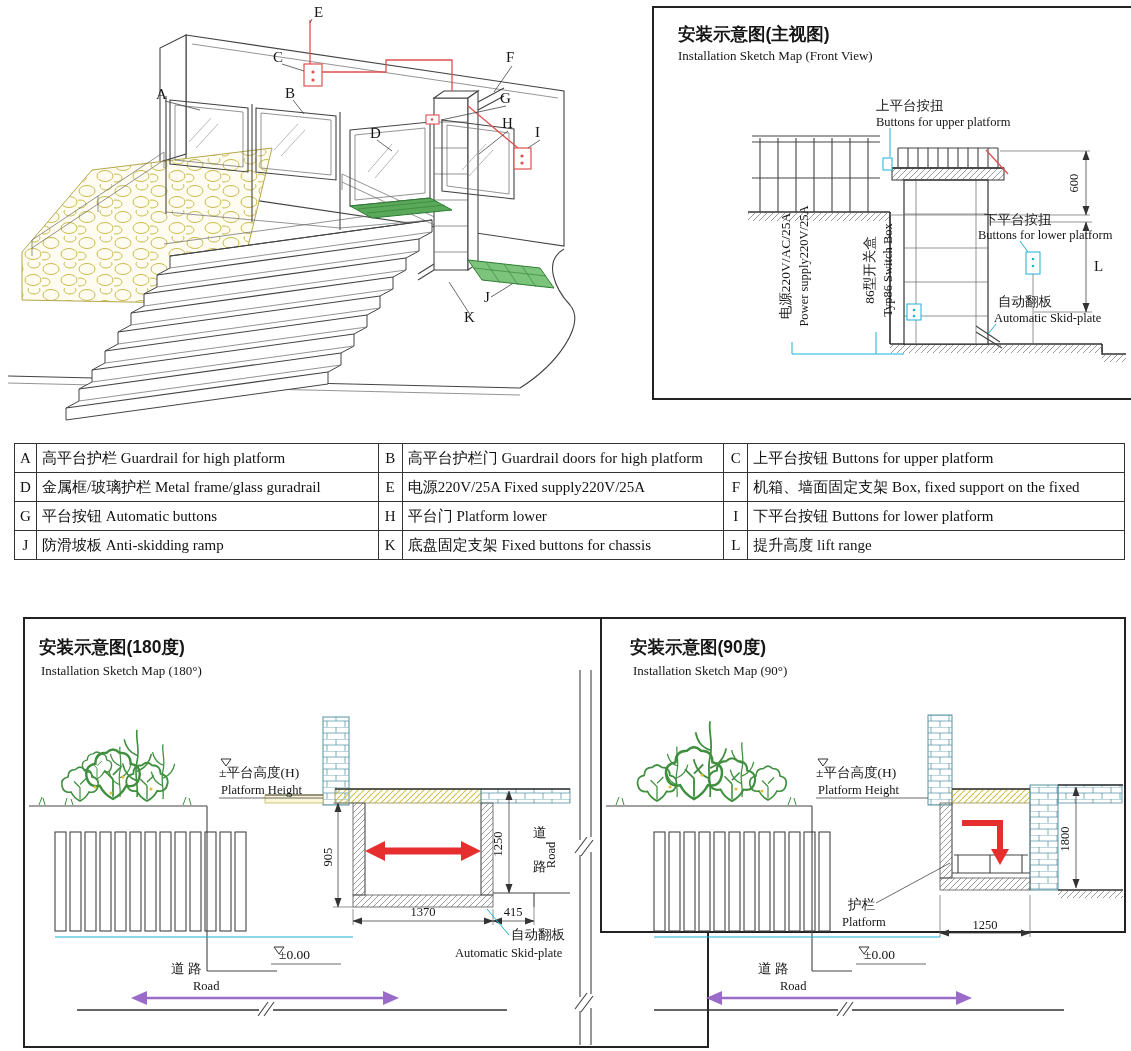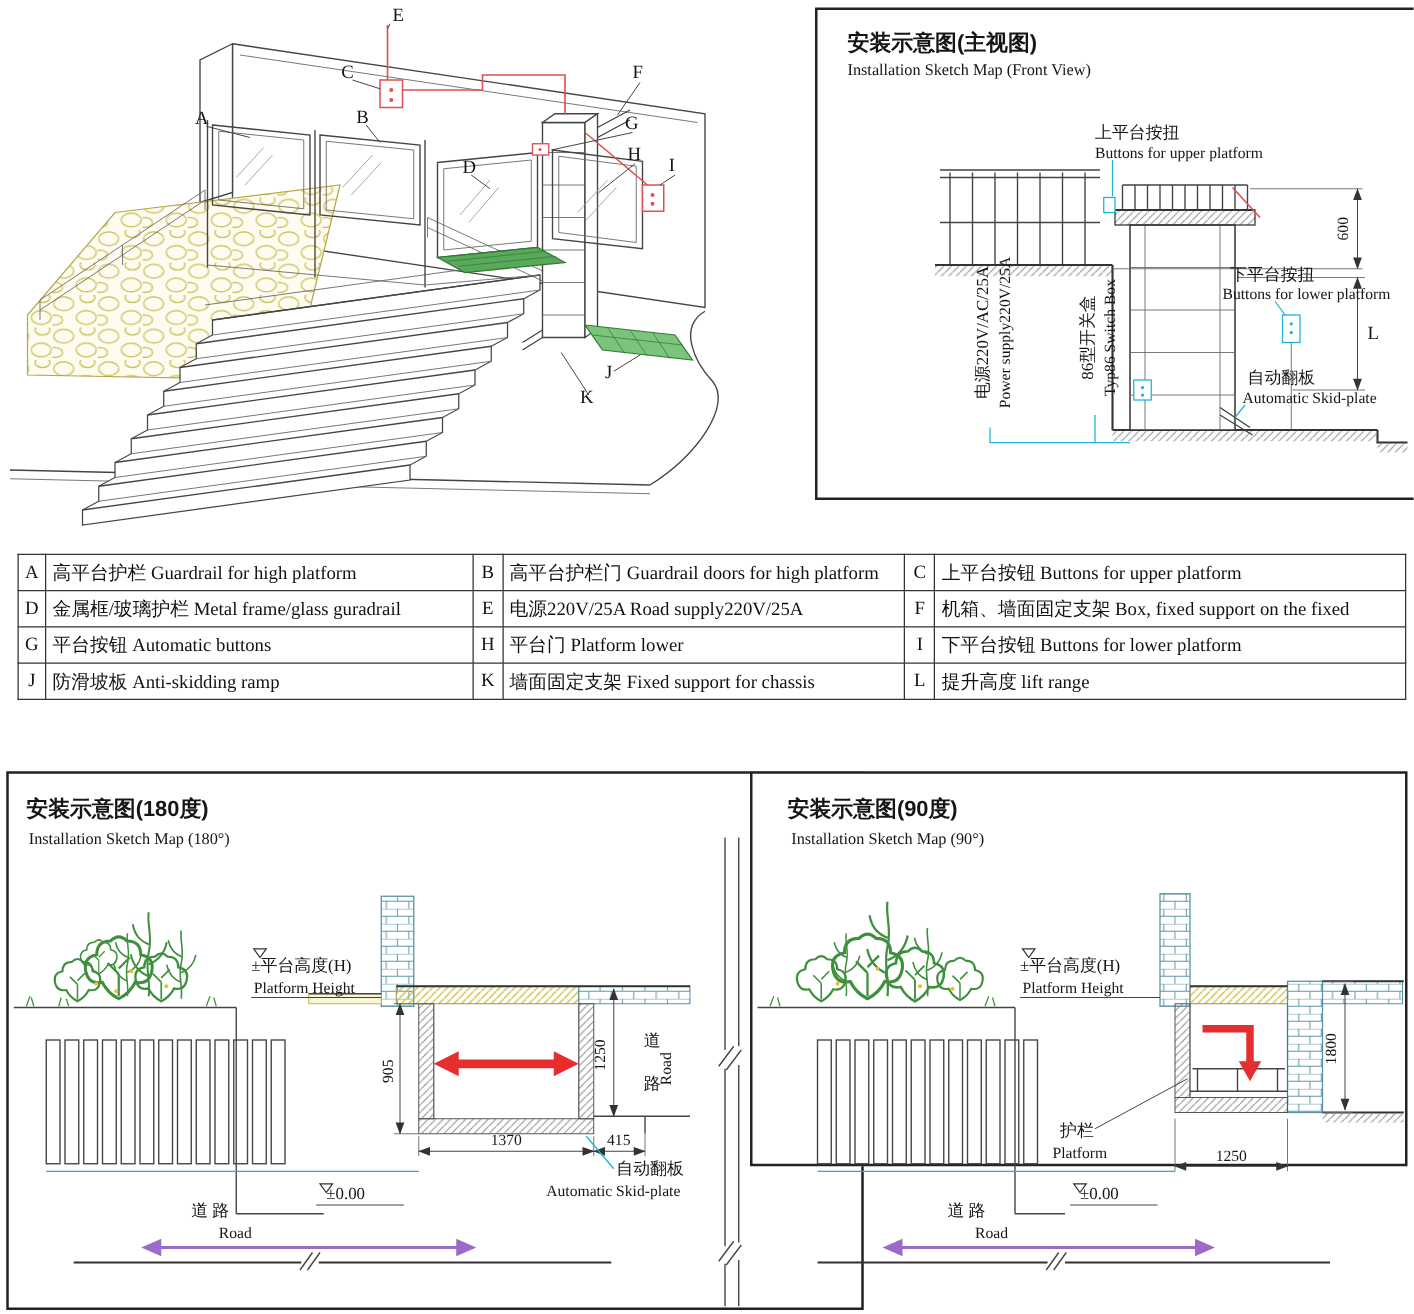--- a/index.html
+++ b/index.html
@@ -1,20 +1,20 @@
 <!DOCTYPE html>
 <html><head>
 <meta charset="utf-8">
 <style>
   html,body { margin:0; padding:0; background:#fff; }
   .page { position:relative; width:1131px; height:1051px; background:#fff;
           font-family:"Liberation Serif", serif; overflow:hidden; }
   .panel { position:absolute; border:2px solid #222; background:#fff; box-sizing:border-box; }
   #front-panel { left:652px; top:6px;  width:499px; height:394px; }
-  #p180        { left:5px;   top:617px; width:686px; height:431px;text-align:center; }
+  #p180        { left:23px;   top:617px; width:686px; height:431px;text-align:center; }
   #p90         { left:600px; top:617px; width:526px; height:316px; }
   #iso-wrap    { position:absolute; left:6px; top:2px; width:612px; height:442px; }
   #road-strip  { position:absolute; left:572px; top:615px; width:26px; height:436px; }
 
   table.parts { position:absolute; left:14px; top:443px; width:1111px;
                 border-collapse:collapse; font-size:15px; color:#111; }
   table.parts td { border:1px solid #333; height:26px; padding:1px 5px; }
   table.parts td.k { text-align:center; padding:0; }
 
   svg { display:block; }
@@ -231,37 +231,37 @@
     <td>高平台护栏 Guardrail for high platform</td>
     <td class="k">B</td>
     <td>高平台护栏门 Guardrail doors for high platform</td>
     <td class="k">C</td>
     <td>上平台按钮 Buttons for upper platform</td>
   </tr>
   <tr>
     <td class="k">D</td>
     <td>金属框/玻璃护栏 Metal frame/glass guradrail</td>
     <td class="k">E</td>
-    <td>电源220V/25A Road supply220V/25A</td>
+    <td>电源220V/25A Fixed supply220V/25A</td>
     <td class="k">F</td>
     <td>机箱、墙面固定支架 Box, fixed support on the fixed</td>
   </tr>
   <tr>
     <td class="k">G</td>
     <td>平台按钮 Automatic buttons</td>
     <td class="k">H</td>
     <td>平台门 Platform lower</td>
     <td class="k">I</td>
     <td>下平台按钮 Buttons for lower platform</td>
   </tr>
   <tr>
     <td class="k">J</td>
     <td>防滑坡板 Anti-skidding ramp</td>
     <td class="k">K</td>
-    <td>墙面固定支架 Fixed support for chassis</td>
+    <td>底盘固定支架 Fixed buttons for chassis</td>
     <td class="k">L</td>
     <td>提升高度  lift range</td>
   </tr>
 </tbody>
     </table>
 
 <div id="p180" class="panel">
 <svg width="566" height="427" viewBox="0 0 566 427">
   <text class="ttl" x="14" y="34">安装示意图(180度)</text>
   <text class="sub" x="16" y="56">Installation Sketch Map (180°)</text>

